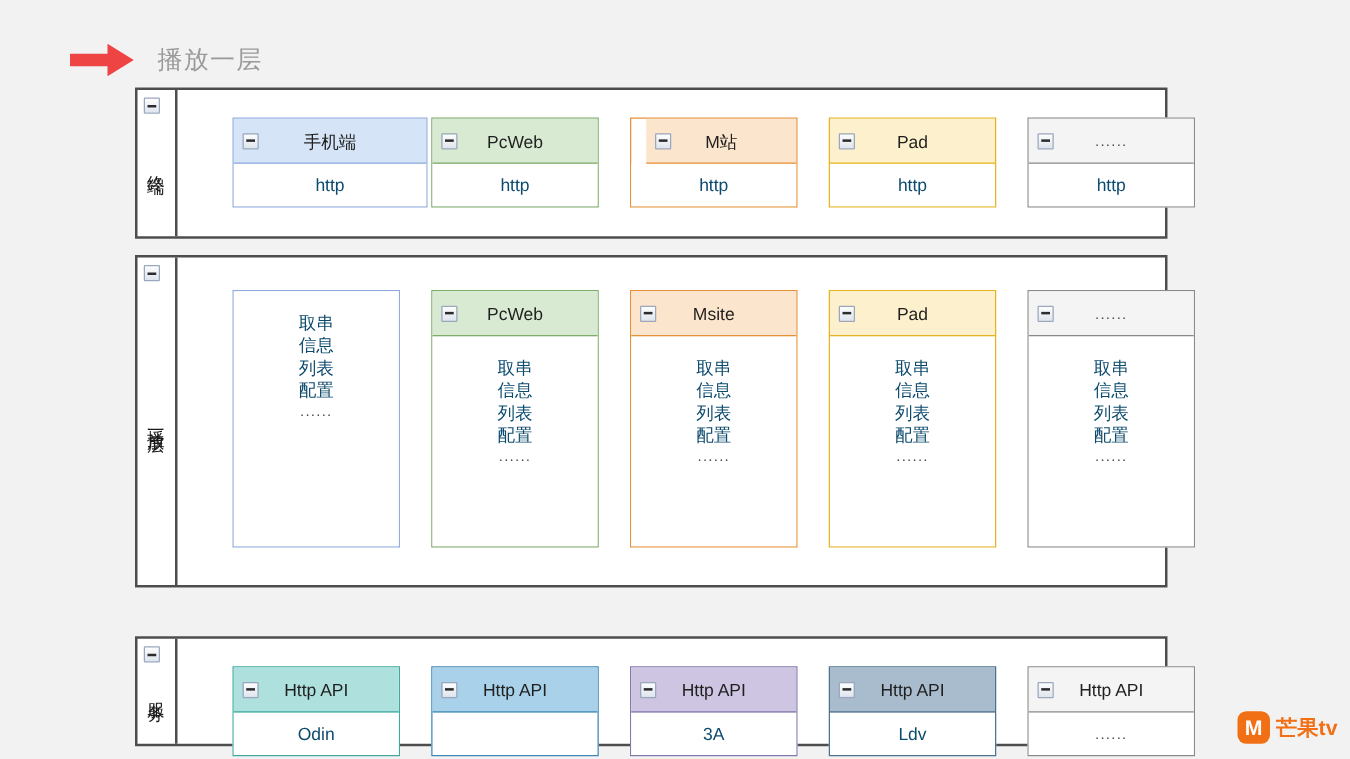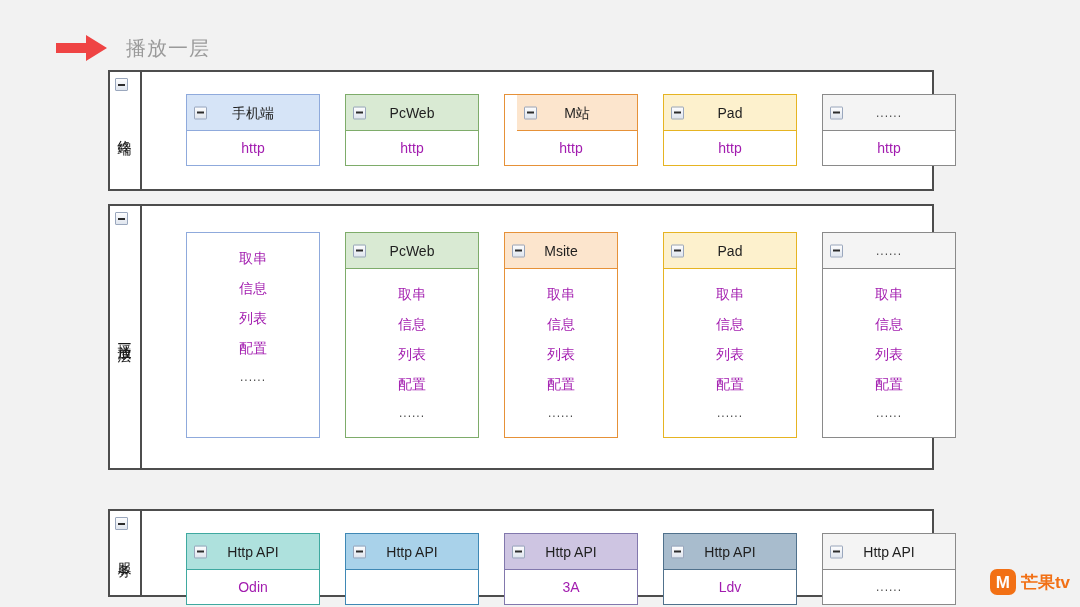--- a/index.html
+++ b/index.html
@@ -142,25 +142,25 @@
     flex: 1 1 auto;
     background: #ffffff;
     display: flex;
     flex-direction: column;
     align-items: center;
     justify-content: center;
   }
   .card-body.multi {
     justify-content: flex-start;
     padding-top: 18px;
-    gap: 16px;
+    gap: 4px;
   }
   .card-line {
     font-size: 14px;
-    color: #a21caf;
+    color: #0c4a6e;
     line-height: 1;
     text-align: center;
   }
   .dots {
     letter-spacing: 1px;
     font-size: 12px;
     color: #4a4a4a;
   }
 
   
@@ -206,21 +206,21 @@
     <div class="header-title">播放一层</div>
   </div>
 
   <div id="rows-host">
       <div class="row" id="row-0">
         <div class="row-label">
           <span class="collapse-icon row-collapse"></span>
           <div class="row-label-text">终端</div>
         </div>
         <div class="row-body">
-          <div class="card" style="left: 44px; width: 134px; top: 22px; height: 72px; border-color: rgb(143, 170, 220);">
+          <div class="card" style="left: 44px; width: 156px; top: 22px; height: 72px; border-color: rgb(143, 170, 220);">
             <div class="card-head" style="background: rgb(214, 228, 247); border-bottom-color: rgb(143, 170, 220);">
               <span class="collapse-icon card-collapse"></span>
               <span class="card-title">手机端</span>
             </div>
             <div class="card-body">
               <div class="card-line">http</div>
             </div>
           </div>
           <div class="card" style="left: 203px; width: 134px; top: 22px; height: 72px; border-color: rgb(126, 172, 106);">
             <div class="card-head" style="background: rgb(217, 234, 211); border-bottom-color: rgb(126, 172, 106);">
@@ -281,21 +281,21 @@
               <span class="card-title">PcWeb</span>
             </div>
             <div class="card-body multi">
               <div class="card-line">取串</div>
               <div class="card-line">信息</div>
               <div class="card-line">列表</div>
               <div class="card-line">配置</div>
               <div class="card-line dots">......</div>
             </div>
           </div>
-          <div class="card" style="left: 362px; width: 114px; top: 26px; height: 206px; border-color: rgb(230, 145, 56);">
+          <div class="card" style="left: 362px; width: 134px; top: 26px; height: 206px; border-color: rgb(230, 145, 56);">
             <div class="card-head" style="background: rgb(252, 229, 205); border-bottom-color: rgb(230, 145, 56);">
               <span class="collapse-icon card-collapse"></span>
               <span class="card-title">Msite</span>
             </div>
             <div class="card-body multi">
               <div class="card-line">取串</div>
               <div class="card-line">信息</div>
               <div class="card-line">列表</div>
               <div class="card-line">配置</div>
               <div class="card-line dots">......</div>

